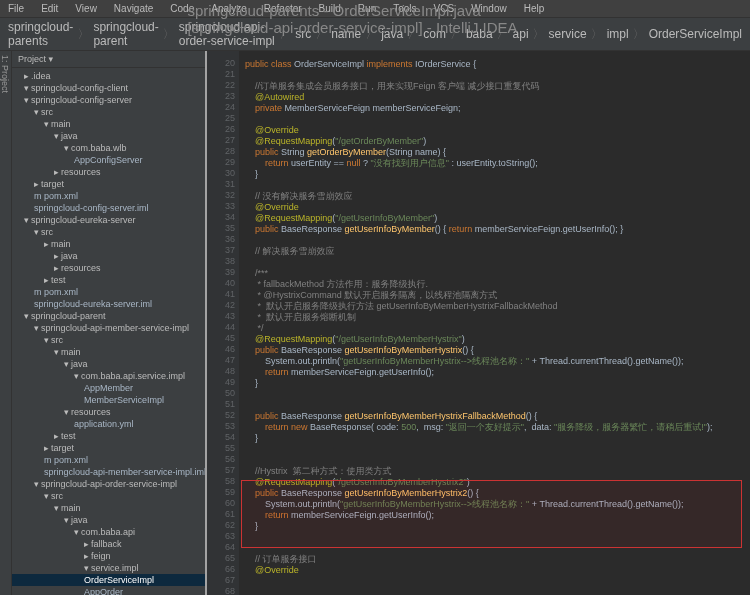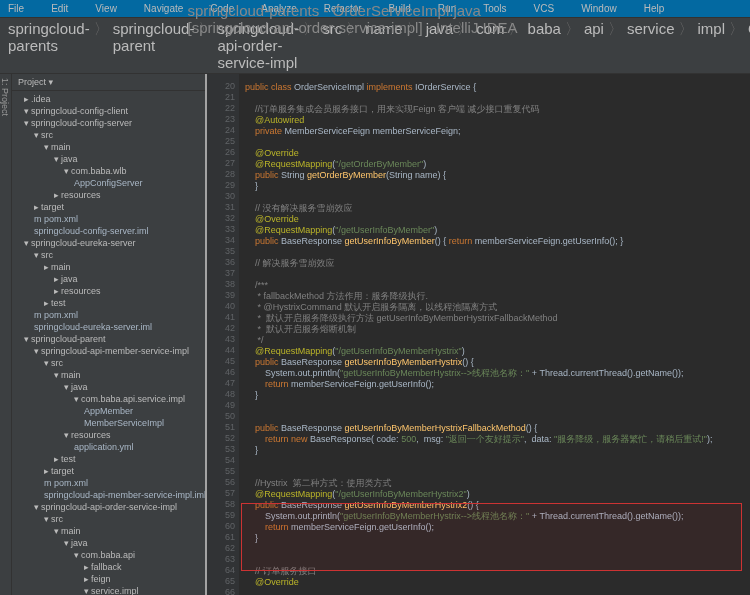--- a/index.html
+++ b/index.html
@@ -1,19 +1,19 @@
 <!DOCTYPE html>
 <html><head>
 <meta charset="utf-8">
 <style>
 *{margin:0;padding:0;box-sizing:border-box;font-family:sans-serif}
 body{background:#2b2b2b;color:#a9b7c6;font-size:10px;width:750px;height:595px;overflow:hidden}
-.menubar{display:flex;gap:27px;padding:3px 8px;background:#0369a1;font-size:10px;border-bottom:1px solid #323232}
+.menubar{display:flex;gap:17px;padding:3px 8px;background:#404040;font-size:10px;border-bottom:1px solid #323232}
 .menubar span{color:#bbb;cursor:pointer}
-.crumb{display:flex;align-items:flex-start;gap:4px;padding:2px 8px;background:#3c3f41;font-size:15px;color:#999;border-bottom:1px solid #323232}
+.crumb{display:flex;align-items:center;gap:4px;padding:2px 8px;background:#3c3f41;font-size:12px;color:#999;border-bottom:1px solid #323232}
 .crumb span{color:#bbb}
 .main{display:flex;height:calc(100% - 38px)}
 .side{width:12px;background:#3c3f41;border-right:1px solid #323232;writing-mode:vertical-lr;font-size:9px;color:#999;padding-top:4px}
 .proj{width:195px;background:#3c3f41;overflow:hidden;font-size:9px;border-right:2px solid #a3a3a3}
 .proj-hd{padding:3px 6px;border-bottom:1px solid #323232;color:#bbb}
 .tree{padding:2px 0}
 .tree div{padding:1px 4px;white-space:nowrap;overflow:hidden;color:#999}
 .tree .fo{color:#bbb}
 .tree .fi{color:#a9b7c6}
 .tree .sel{background:#0d293e;color:#fff}
@@ -183,20 +183,21 @@
 <div class="hl" style="top: 429px; height: 68px;"></div>
 <div class="ln"><span class="kw">public class</span> <span class="typ">OrderServiceImpl</span> <span class="kw">implements</span> IOrderService {</div>
           <div class="ln">&nbsp;</div>
           <div class="ln">    <span class="cm">//订单服务集成会员服务接口，用来实现Feign 客户端 减少接口重复代码</span></div>
           <div class="ln">    <span class="ann">@Autowired</span></div>
           <div class="ln">    <span class="kw">private</span> MemberServiceFeign <span class="typ">memberServiceFeign</span>;</div>
           <div class="ln">&nbsp;</div>
           <div class="ln">    <span class="ann">@Override</span></div>
           <div class="ln">    <span class="ann">@RequestMapping</span>(<span class="str">"/getOrderByMember"</span>)</div>
           <div class="ln">    <span class="kw">public</span> String <span class="mth">getOrderByMember</span>(String name) {</div>
+          <div class="ln">        <span class="kw">return</span> userEntity == <span class="kw">null</span> ? <span class="str">"没有找到用户信息"</span> : userEntity.toString();</div>
           <div class="ln">    }</div>
           <div class="ln">&nbsp;</div>
           <div class="ln">    <span class="cm">// 没有解决服务雪崩效应</span></div>
           <div class="ln">    <span class="ann">@Override</span></div>
           <div class="ln">    <span class="ann">@RequestMapping</span>(<span class="str">"/getUserInfoByMember"</span>)</div>
           <div class="ln">    <span class="kw">public</span> <span class="typ">BaseResponse</span> <span class="mth">getUserInfoByMember</span>() { <span class="kw">return</span> memberServiceFeign.getUserInfo(); }</div>
           <div class="ln">&nbsp;</div>
           <div class="ln">    <span class="cm">// 解决服务雪崩效应</span></div>
           <div class="ln">&nbsp;</div>
           <div class="ln">    <span class="cm">/***</span></div>

